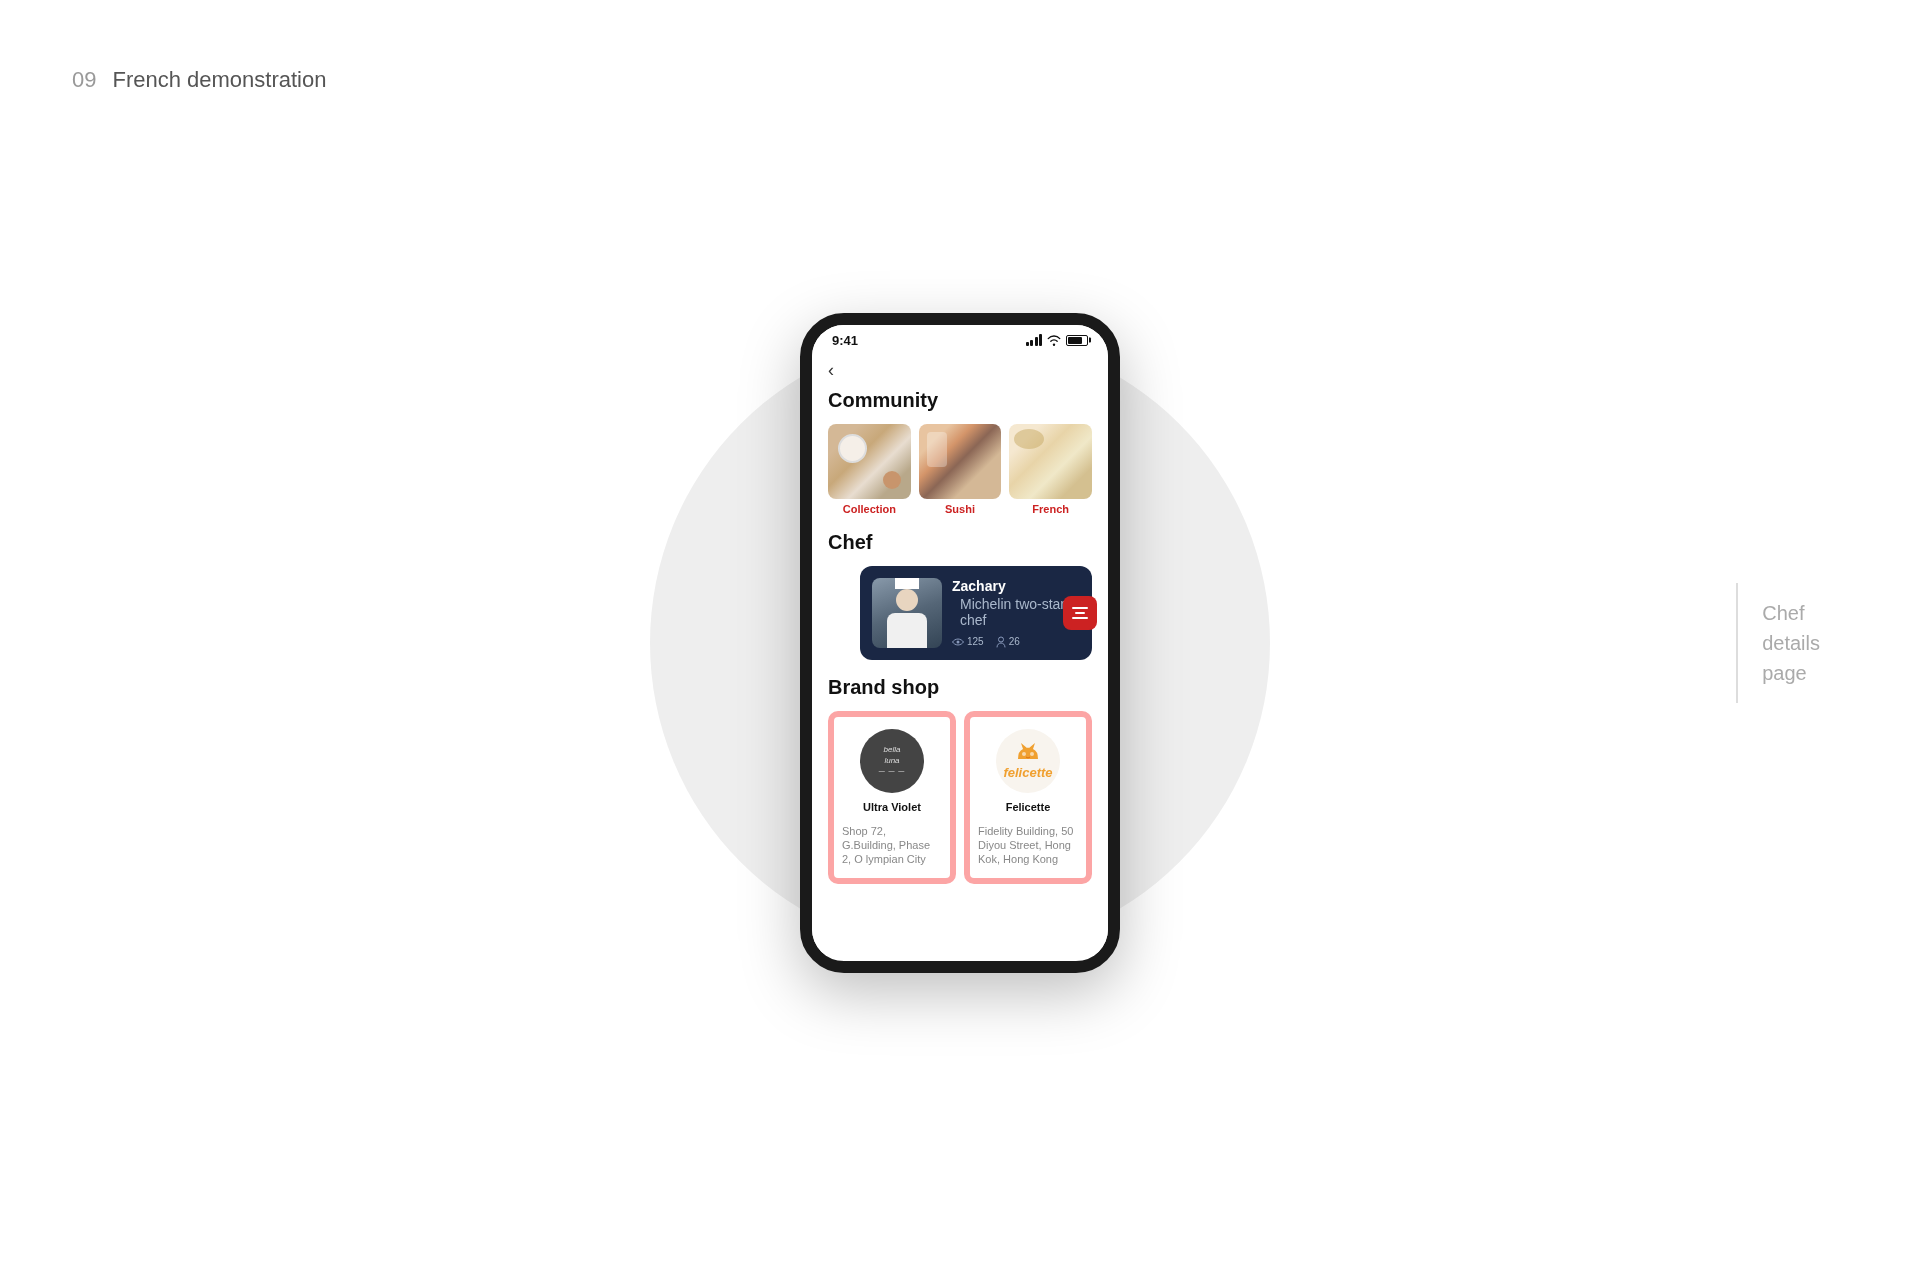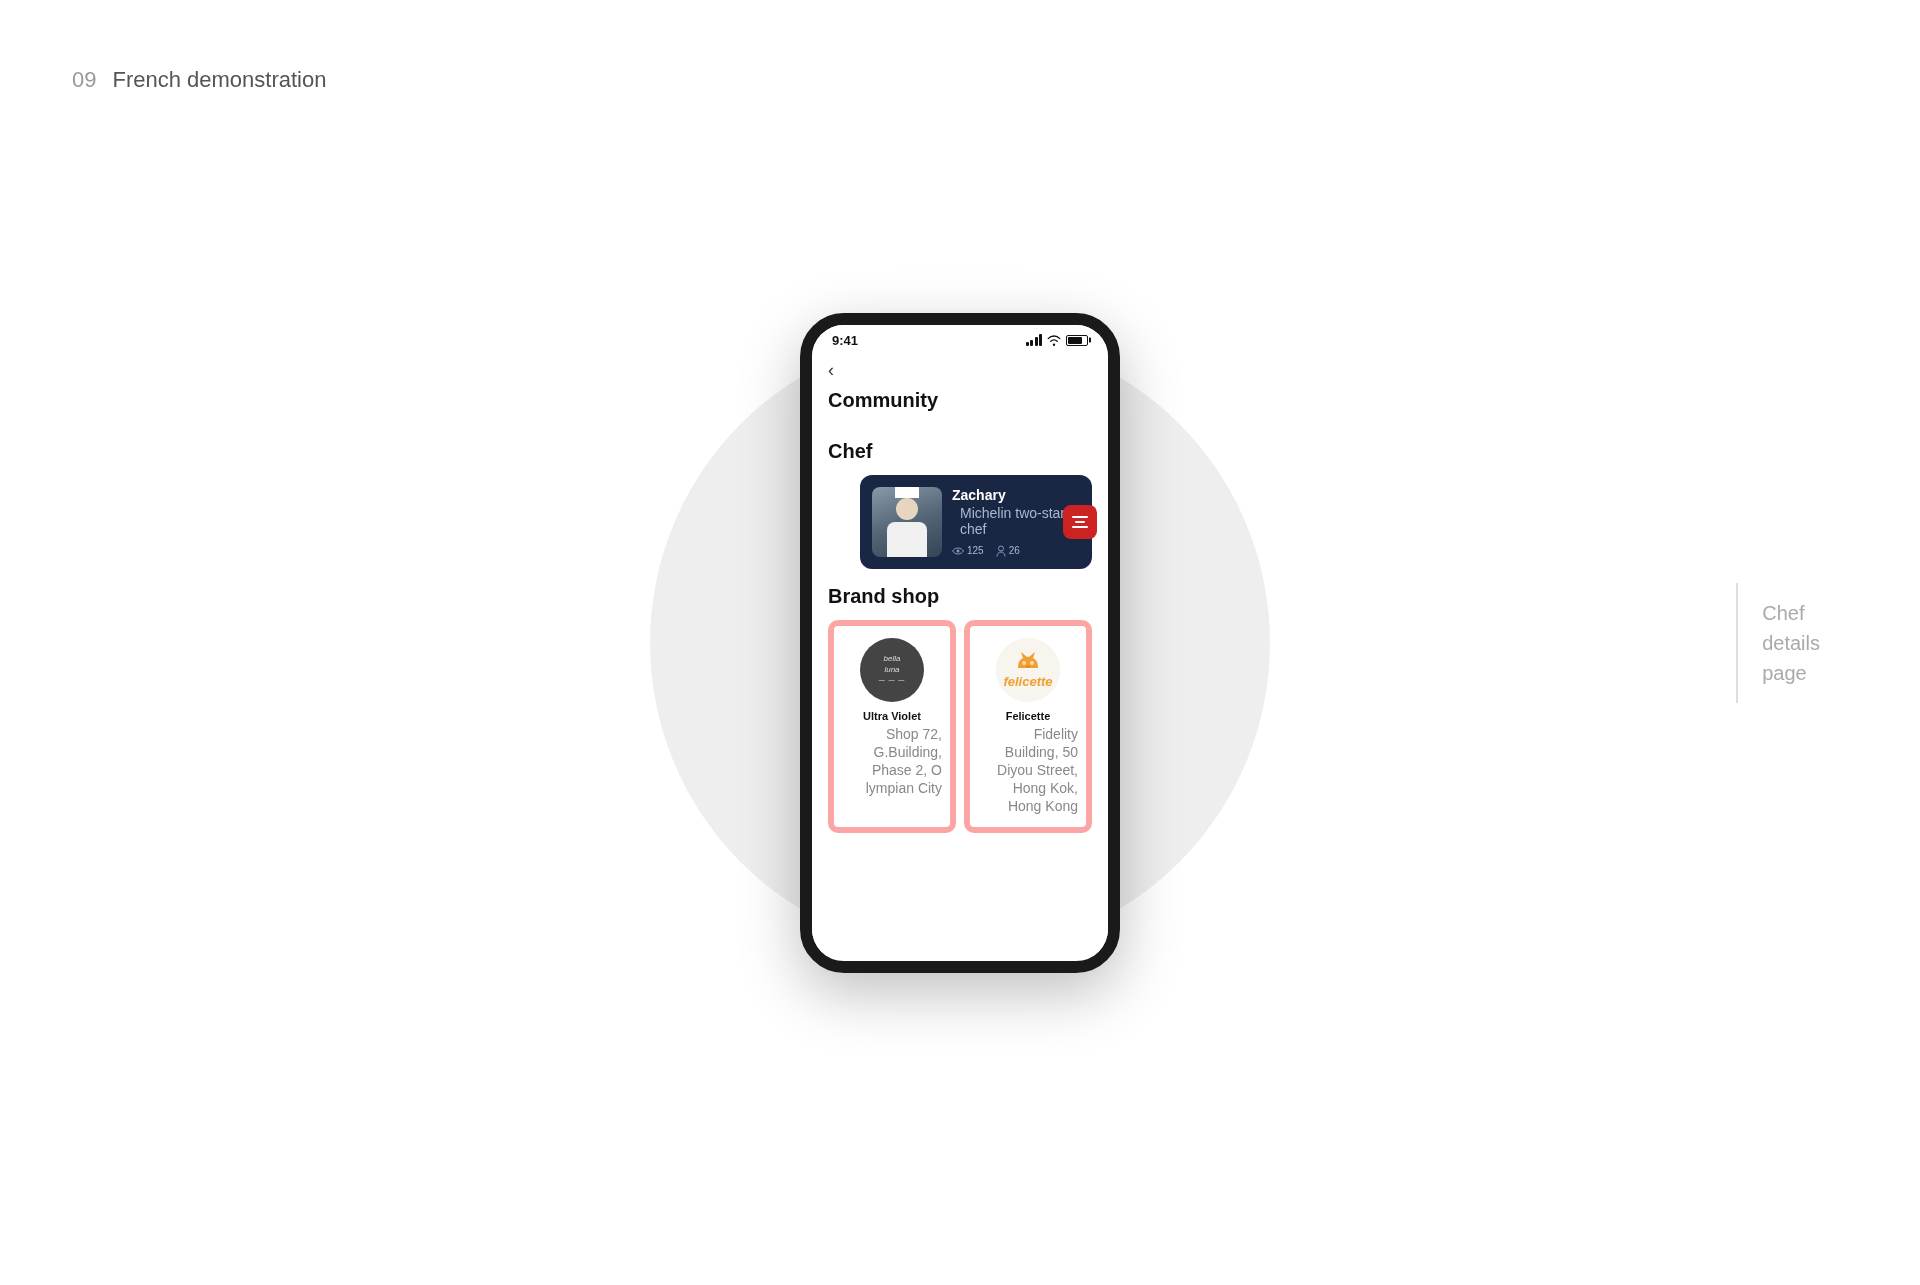--- a/index.html
+++ b/index.html
@@ -419,24 +419,25 @@
 
     .brand-name {
       font-size: 11px;
       font-weight: 700;
       color: #111;
       margin-bottom: 3px;
       text-align: left;
     }
 
     .brand-address {
-      font-size: 14px;
+      font-size: 11px;
       color: #888;
-      text-align: right;
+      text-align: left;
       line-height: 1.3;
+      margin-top: 8px;
     }
 
     .felicette-text-logo {
       font-size: 13px;
       color: #f0a030;
       font-weight: 700;
       font-style: italic;
     }
 
     
@@ -482,20 +483,38 @@
     </div>
 
     <div class="phone-content">
 
       <div class="back-btn">
         <span class="back-chevron">‹</span>
       </div>
 
       <div class="section">
         <div class="section-title">Community</div>
+        <div class="community-grid">
+
+          <div class="community-item">
+            <div class="community-img img-collection"></div>
+            <span class="community-label">Collection</span>
+          </div>
+
+          <div class="community-item">
+            <div class="community-img img-sushi"></div>
+            <span class="community-label">Sushi</span>
+          </div>
+
+          <div class="community-item">
+            <div class="community-img img-french"></div>
+            <span class="community-label">French</span>
+          </div>
+
+        </div>
       </div>
 
       <div class="section">
         <div class="section-title">Chef</div>
         <div class="chef-card">
           <div class="chef-photo">
             <div class="chef-photo-figure">
               <div class="chef-hat"></div>
               <div class="chef-head"></div>
               <div class="chef-body"></div>

